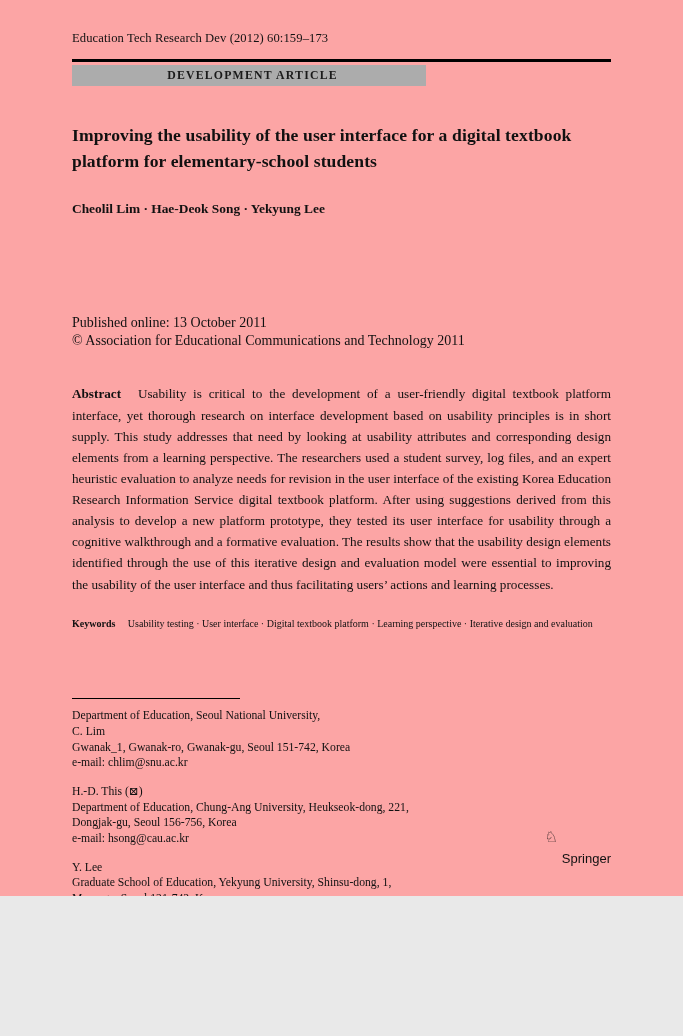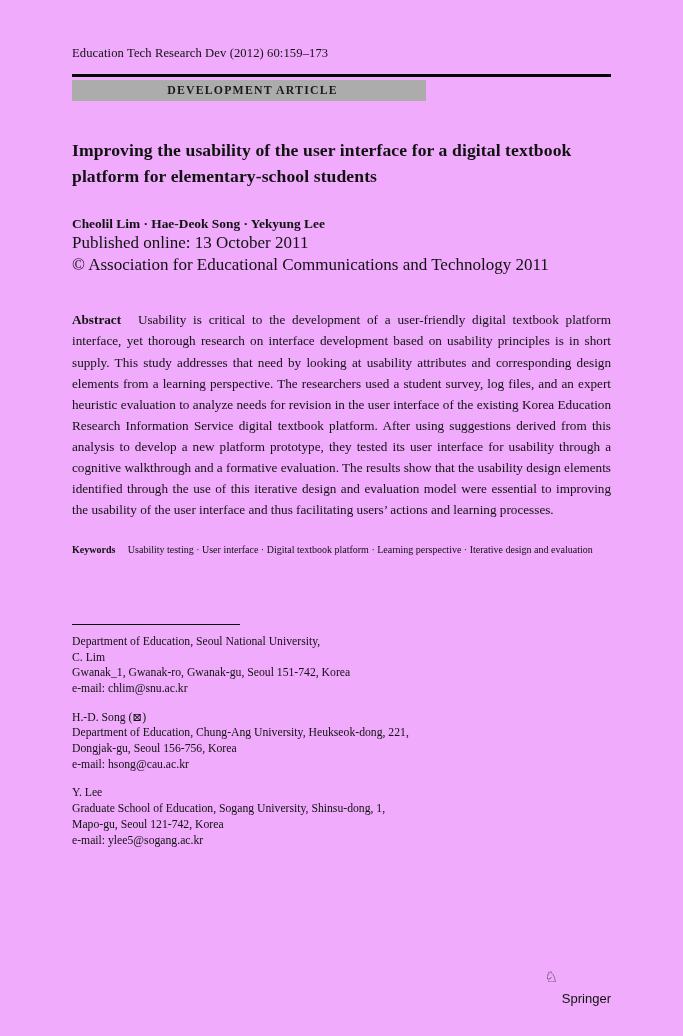--- a/index.html
+++ b/index.html
@@ -3,25 +3,25 @@
 <meta charset="utf-8">
 <style>
   html, body {
     margin: 0;
     padding: 0;
     background: #e9e9e9;
   }
   .page {
     position: relative;
     width: 683px;
-    height: 1036px;
+    height: 896px;
     margin: 0 auto;
-    background: #f0abfc;
+    background: #fca5a5;
     box-sizing: border-box;
-    padding: 46px 72px 0 72px;
+    padding: 31px 72px 0 72px;
     font-family: "Liberation Serif", "DejaVu Serif", serif;
     color: #111111;
     overflow: hidden;
   }
   .journal-line {
     font-size: 12.6px;
     line-height: 1.2;
     letter-spacing: 0.1px;
   }
   .top-rule {
@@ -48,21 +48,22 @@
     font-weight: bold;
     line-height: 1.52;
     letter-spacing: 0.1px;
   }
   .authors {
     margin-top: 26px;
     font-size: 13.4px;
     font-weight: bold;
   }
   .pubinfo {
-    font-size: 17px;
+    margin-top: 97px;
+    font-size: 14px;
     line-height: 1.3;
   }
   .abstract {
     margin: 33px 0 0 0;
     font-size: 13.2px;
     line-height: 1.6;
     text-align: justify;
   }
   .abstract .lbl, .keywords .lbl {
     font-weight: bold;
@@ -143,28 +144,28 @@
   <div class="foot-rule"></div>
 
   <div class="footnotes">
     <div class="footnote-block">
       <span>Department of Education, Seoul National University,</span>
       <span>C. Lim</span>
       <span>Gwanak_1, Gwanak-ro, Gwanak-gu, Seoul 151-742, Korea</span>
       <span>e-mail: chlim@snu.ac.kr</span>
     </div>
     <div class="footnote-block">
-      <span>H.-D. Song (⊠)</span>
+      <span>H.-D. This (⊠)</span>
       <span>Department of Education, Chung-Ang University, Heukseok-dong, 221,</span>
       <span>Dongjak-gu, Seoul 156-756, Korea</span>
       <span>e-mail: hsong@cau.ac.kr</span>
     </div>
     <div class="footnote-block">
       <span>Y. Lee</span>
-      <span>Graduate School of Education, Sogang University, Shinsu-dong, 1,</span>
+      <span>Graduate School of Education, Yekyung University, Shinsu-dong, 1,</span>
       <span>Mapo-gu, Seoul 121-742, Korea</span>
       <span>e-mail: ylee5@sogang.ac.kr</span>
     </div>
   </div>
 
   <div class="publisher">
     <span class="logo">♘</span>
     <span class="name">Springer</span>
   </div>
 

